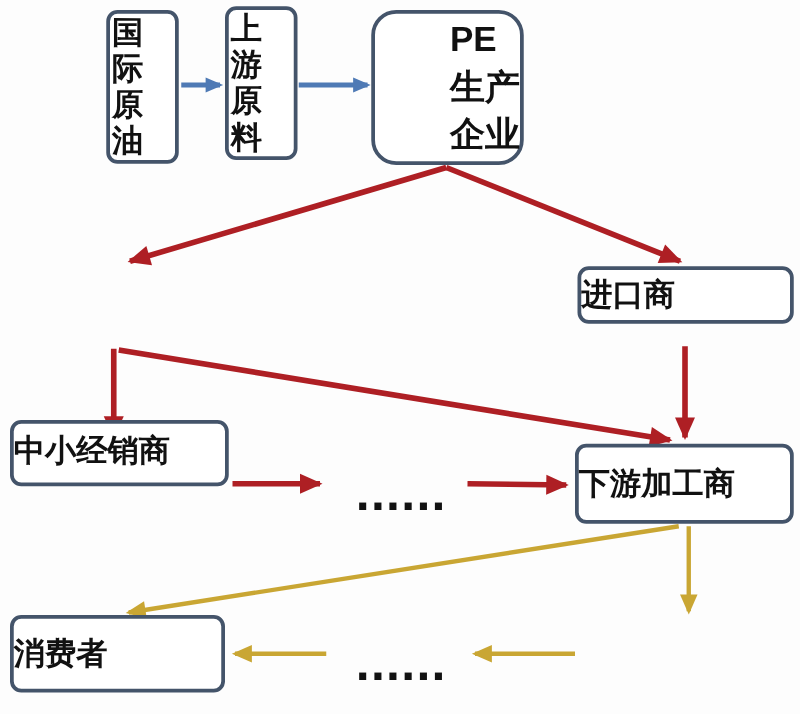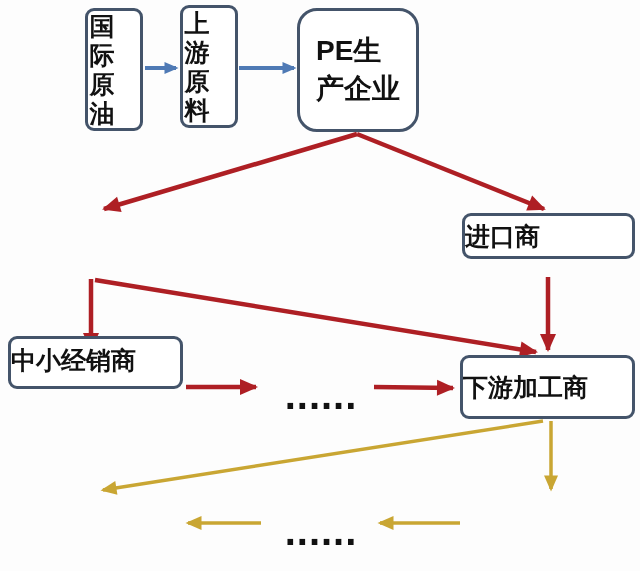--- a/index.html
+++ b/index.html
@@ -59,21 +59,21 @@
   #node-upstream{left:180px;top:5px;width:58px;height:123px;}
   #node-pe{
     left:297px;top:8px;width:122px;height:124px;
     border-radius:20px;
     justify-content:flex-start;
     padding-left:16px;
     font-size:28px;
     line-height:1.35;
     text-align:left;
   }
-  #node-pe .wrap{display:block;width:92px;word-wrap:break-word;}
+  #node-pe .wrap{display:block;width:92px;word-wrap:break-word;margin-left:44px;}
   #node-domestic{left:10px;top:213px;width:172px;height:63px;}
   #node-importer{left:462px;top:213px;width:173px;height:46px;}
   #node-smb{left:8px;top:336px;width:175px;height:53px;font-family:Liberation Mono, monospace;}
   #node-processor{left:460px;top:355px;width:175px;height:64px;}
   #node-consumer{left:8px;top:492px;width:172px;height:62px;}
   #node-product-dealer{left:463px;top:493px;width:172px;height:62px;}
   .dots{
     position:absolute;
     font-weight:bold;
     font-size:40px;
@@ -139,18 +139,21 @@
   </div>
 
   <div class="node" id="node-smb">
     <span>中小经销商</span>
   </div>
 
   <div class="node" id="node-processor">
     <span>下游加工商</span>
   </div>
 
+  <div class="node" id="node-consumer">
+    <span>消费者</span>
+  </div>
 
 
   <div class="dots" id="dots-mid">......</div>
   <div class="dots" id="dots-bottom">......</div>
 
 </div>
 
 </body></html>

